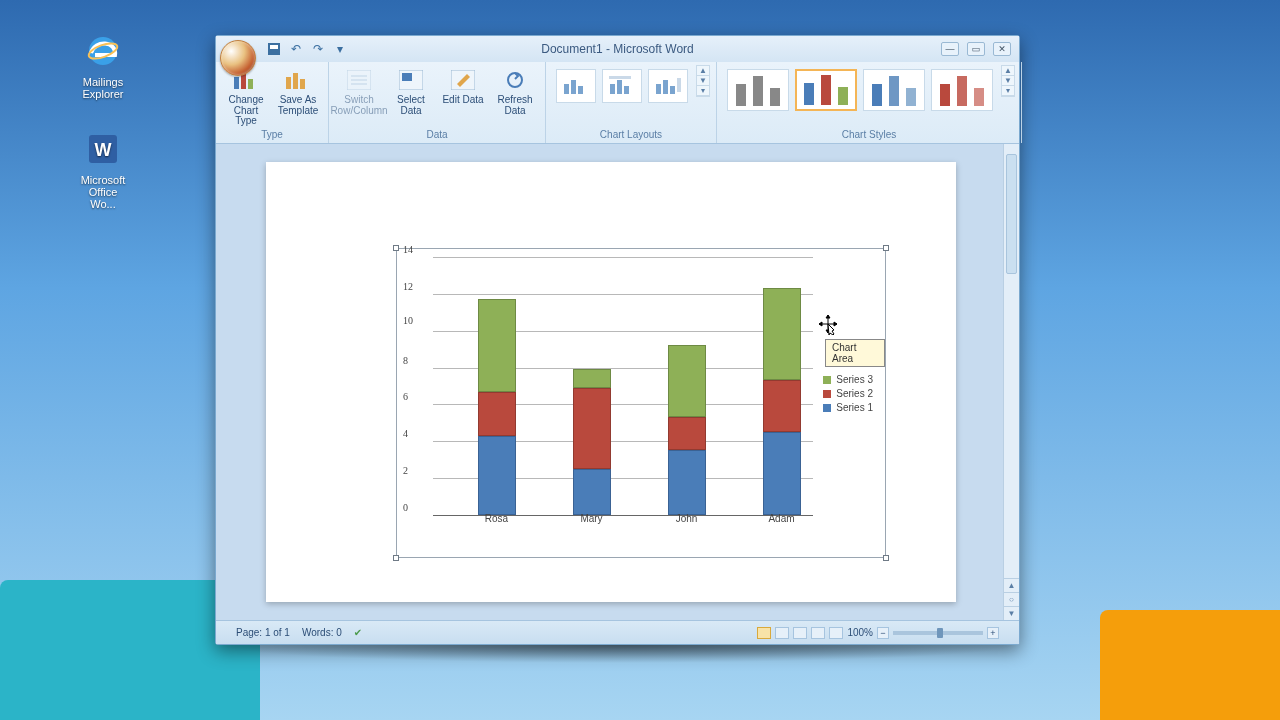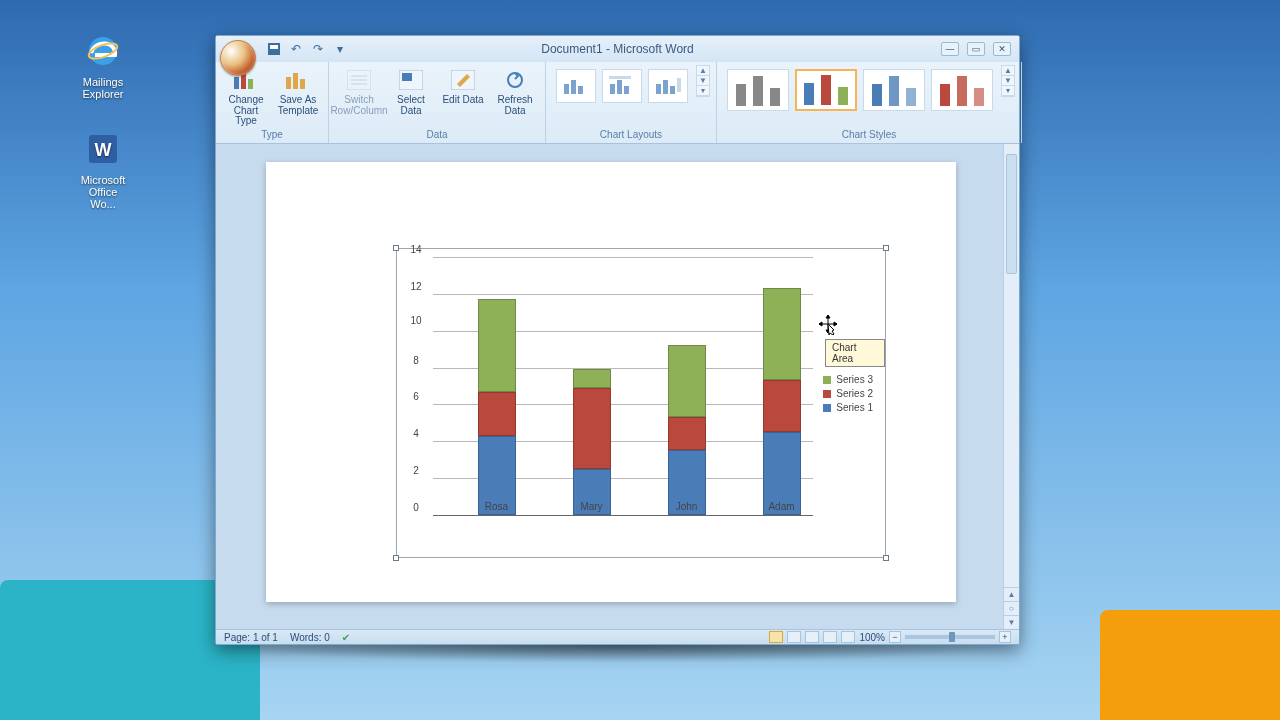--- a/index.html
+++ b/index.html
@@ -50,35 +50,35 @@
   .vscroll { position:absolute; right:0; top:0; bottom:0; width:16px; background:#e3eef8; border-left:1px solid #b9cfe3; }
   .vscroll-thumb{ position:absolute; left:2px; right:2px; top:10px; height:120px; background:#cadff0; border:1px solid #a8c4dd; border-radius:2px;}
   .vscroll-btns{ position:absolute; left:0; right:0; bottom:0; display:flex; flex-direction:column;}
   .vscroll-btns div{ height:14px; display:flex; align-items:center; justify-content:center; font-size:8px; color:#5a7ea5; border-top:1px solid #b9cfe3;}
 
   .chart-sel { position:absolute; left:130px; top:86px; width:490px; height:310px; border:1px solid #9aa6b2; background:#fff; }
   .chart-sel::before, .chart-sel::after{ content:""; position:absolute; background:#9aa6b2; }
   .sizing{ position:absolute; width:6px; height:6px; background:#fff; border:1px solid #6f7a86;}
   .plot { position:absolute; left:36px; top:8px; width:380px; height:258px; }
   .axis-line { position:absolute; left:0; width:100%; height:1px; background:#b8b8b8; }
-  .y-tick{ position:absolute; right:386px; width:26px; text-align:center; font-size:10px; color:#444; transform:translateY(-50%);}
+  .y-tick{ position:absolute; right:386px; width:26px; text-align:left; font-size:10px; color:#444; transform:translateY(-50%);font-family:Liberation Serif, serif;}
   .bar { position:absolute; width:38px; }
   .seg { width:100%; }
   .s1{ background:#4a7db8; border:1px solid #3a6294;}
   .s2{ background:#b9493d; border:1px solid #923a30;}
   .s3{ background:#8eb057; border:1px solid #6e8a44;}
-  .x-lab { position:absolute; top:252px; font-size:10px; color:#444; width:60px; text-align:center; transform:translateX(-50%);}
+  .x-lab { position:absolute; top:264px; font-size:10px; color:#444; width:60px; text-align:center; transform:translateX(-50%);}
   .legend { position:absolute; right:12px; top:122px; font-size:10px; color:#444; }
   .legend-item{ display:flex; align-items:center; gap:5px; margin:3px 0;}
   .swatch{ width:8px; height:8px; }
   .tooltip{ position:absolute; left:428px; top:90px; background:#fff9d9; border:1px solid #888; font-size:10px; padding:2px 6px; color:#333; }
   .move-cursor{ position:absolute; left:420px; top:64px; width:22px; height:22px; }
   .move-cursor svg{ width:22px; height:22px; }
 
-  .statusbar { height:15px; background:linear-gradient(#d9e9f6,#c8def0); border-top:1px solid #a6c4df; display:flex; align-items:center; font-size:10px; color:#2c4e77; padding:0 8px; gap:12px;}
+  .statusbar { height:24px; background:linear-gradient(#d9e9f6,#c8def0); border-top:1px solid #a6c4df; display:flex; align-items:center; font-size:10px; color:#2c4e77; padding:0 20px; gap:12px;}
   .status-right{ margin-left:auto; display:flex; align-items:center; gap:4px;}
   .view-btn{ width:14px; height:12px; background:#e6f0f9; border:1px solid #a6c4df;}
   .view-btn.sel{ background:#f8e3a8; border-color:#d9a93c;}
   .zoom-track{ width:90px; height:4px; background:#aac5dd; position:relative;}
   .zoom-thumb{ position:absolute; left:44px; top:-3px; width:6px; height:10px; background:#6f96bb; border-radius:1px;}
   .zbtn{ width:12px; height:12px; border:1px solid #a6c4df; background:#e6f0f9; font-size:9px; display:flex; align-items:center; justify-content:center;}
   .shadow{ position:absolute; left:215px; top:645px; width:805px; height:18px; background:radial-gradient(ellipse at 50% 0,rgba(0,0,0,.4),transparent 70%);}
 </style>
 </head>
 <body>

